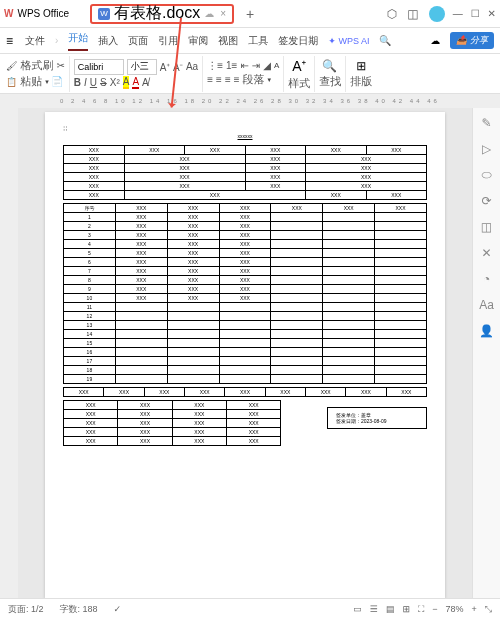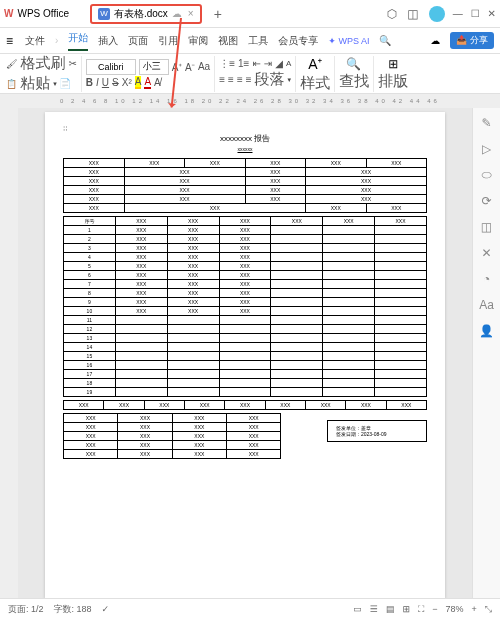--- a/index.html
+++ b/index.html
@@ -2,53 +2,53 @@
 <html><head>
 <meta charset="utf-8">
 <style>
 * { margin: 0; padding: 0; box-sizing: border-box; font-family: "Microsoft YaHei", sans-serif; }
 body { background: #f5f5f5; width: 500px; height: 619px; overflow: hidden; font-size: 10px; }
 .titlebar { height: 28px; background: #fff; display: flex; align-items: center; padding: 0 4px; border-bottom: 1px solid #e0e0e0; }
 .app-logo { color: #d9534f; font-weight: bold; font-size: 10px; margin-right: 4px; }
 .app-name { font-size: 10px; margin-right: 21px; }
 .tab { display: flex; align-items: center; border: 2px solid #e84c3d; border-radius: 3px; padding: 1px 6px; height: 20px; position: relative; }
 .tab-icon { width: 12px; height: 12px; background: #4a7dd6; color: #fff; font-size: 8px; display: flex; align-items: center; justify-content: center; border-radius: 2px; margin-right: 4px; }
-.tab-name { font-size: 10px; text-align: center; }
+.tab-name { font-size: 16px; text-align: center; }
 .tab-close { margin-left: 6px; color: #999; font-size: 10px; }
 .tab-add { margin-left: 12px; color: #666; font-size: 14px; }
 .spacer { flex: 1; }
 .title-icons { display: flex; gap: 10px; align-items: center; color: #666; font-size: 12px; }
 .avatar { width: 16px; height: 16px; background: #4fc3e8; border-radius: 50%; }
 .win-btns { display: flex; gap: 8px; margin-left: 8px; color: #666; font-size: 10px; }
 .menubar { height: 26px; background: #fff; display: flex; align-items: center; padding: 0 6px; gap: 10px; font-size: 10px; border-bottom: 1px solid #e0e0e0; }
 .menu-item { color: #444; cursor: pointer; }
-.menu-item.active { color: #2e7cd6; border-bottom: 2px solid #14532d; padding-bottom: 4px; }
+.menu-item.active { color: #2e7cd6; border-bottom: 2px solid #7f1d1d; padding-bottom: 4px; }
 .hamburger { font-size: 12px; margin-right: 2px; }
 .ai-label { color: #5b6fff; font-size: 9px; }
 .cloud { margin-left: auto; }
-.share-btn { background: #2e7cd6; color: #fff; border-radius: 3px; padding: 2px 6px; font-size: 9px; }
+.share-btn { background: #2e7cd6; color: #fff; border-radius: 3px; padding: 2px 6px; font-size: 9px; font-style: italic; }
 .toolbar { height: 40px; background: #fff; display: flex; align-items: center; padding: 2px 6px; gap: 4px; border-bottom: 1px solid #e0e0e0; }
 .tb-group { display: flex; flex-direction: column; gap: 1px; border-right: 1px solid #e8e8e8; padding-right: 4px; height: 36px; justify-content: center; }
 .tb-row { display: flex; gap: 3px; align-items: center; font-size: 9px; color: #444; }
-.font-sel { border: 1px solid #ccc; padding: 1px 3px; font-size: 9px; width: 50px; height: 16px; text-align: center; }
+.font-sel { border: 1px solid #ccc; padding: 1px 3px; font-size: 9px; width: 50px; height: 16px; }
 .size-sel { border: 1px solid #ccc; padding: 1px 3px; font-size: 9px; width: 30px; height: 16px; }
 .ico { font-size: 10px; color: #555; }
-.tb-label { font-size: 15px; color: #555; text-align: center; }
+.tb-label { font-size: 11px; color: #555; text-align: center; }
 .ruler-area { height: 14px; background: #eee; display: flex; align-items: center; padding-left: 60px; font-size: 6px; color: #888; letter-spacing: 3px; }
 .workspace { display: flex; height: 490px; background: #e8e8e8; }
 .left-gutter { width: 18px; background: #eee; }
 .page-area { flex: 1; overflow: hidden; display: flex; justify-content: center; padding-top: 4px; }
 .page { background: #fff; width: 400px; min-height: 470px; box-shadow: 0 1px 3px rgba(0,0,0,.2); padding: 12px 18px; font-size: 6px; }
 .right-rail { width: 28px; background: #f8f8f8; border-left: 1px solid #e0e0e0; display: flex; flex-direction: column; align-items: center; gap: 12px; padding-top: 8px; color: #888; font-size: 12px; }
 .doc-title { text-align: center; font-size: 8px; margin-bottom: 2px; }
 .doc-sub { text-align: center; font-size: 5px; text-decoration: underline; margin-bottom: 6px; }
 table { border-collapse: collapse; width: 100%; font-size: 5px; margin-bottom: 3px; }
 td { border: 1px solid #000; padding: 1px 2px; height: 8px; text-align: center; }
 .sig-box { float: right; border: 1px solid #000; padding: 4px 8px; font-size: 5px; margin-top: -42px; width: 100px; background: #fff; }
-.statusbar { height: 21px; background: #fff; border-top: 1px solid #e0e0e0; display: flex; align-items: center; padding: 0 8px; font-size: 9px; color: #666; gap: 10px; }
+.statusbar { height: 21px; background: #fff; border-top: 1px solid #e0e0e0; display: flex; align-items: center; padding: 0 8px; font-size: 9px; color: #666; gap: 16px; }
 .status-right { margin-left: auto; display: flex; gap: 8px; align-items: center; }
 .arrow { position: absolute; left: 180px; top: 18px; width: 2px; height: 90px; background: #e84c3d; transform-origin: top; transform: rotate(6deg); z-index: 100; pointer-events: none; }
 .arrow::after { content: ""; position: absolute; bottom: -4px; left: -3px; border: 4px solid transparent; border-top-color: #e84c3d; }
 </style>
 </head>
 <body>
 
 <div class="titlebar">
   <span class="app-logo">W</span>
   <span class="app-name">WPS Office</span>
@@ -76,21 +76,21 @@
   <span class="hamburger">≡</span>
   <span class="menu-item">文件</span>
   <span style="color:#ccc">›</span>
   <span class="menu-item active">开始</span>
   <span class="menu-item">插入</span>
   <span class="menu-item">页面</span>
   <span class="menu-item">引用</span>
   <span class="menu-item">审阅</span>
   <span class="menu-item">视图</span>
   <span class="menu-item">工具</span>
-  <span class="menu-item">会员专享</span>
+  <span class="menu-item">签发日期</span>
   <span class="ai-label">✦ <span>WPS AI</span></span>
   <span>🔍</span>
   <span class="cloud">☁</span>
   <span class="share-btn">📤 <span>分享</span></span>
 </div>
 
 <div class="toolbar">
   <div class="tb-group">
     <div class="tb-row">
         <span>🖌</span>
@@ -155,21 +155,20 @@
   </div>
 </div>
 
 <div class="ruler-area">0  2  4  6  8  10 12 14 16 18 20 22 24 26 28 30 32 34 36 38 40 42 44 46</div>
 
 <div class="workspace">
   <div class="left-gutter"></div>
   <div class="page-area">
     <div class="page">
       <div style="font-size:8px;color:#999">⁞⁞</div>
-      <div class="doc-title">xxxxxxxx 报告</div>
       <div class="doc-sub">xxxxxx</div>
       <table>
         <tbody>
             <tr>
               <td>XXX</td>
               <td>XXX</td>
               <td>XXX</td>
               <td>XXX</td>
               <td>XXX</td>
               <td>XXX</td>

